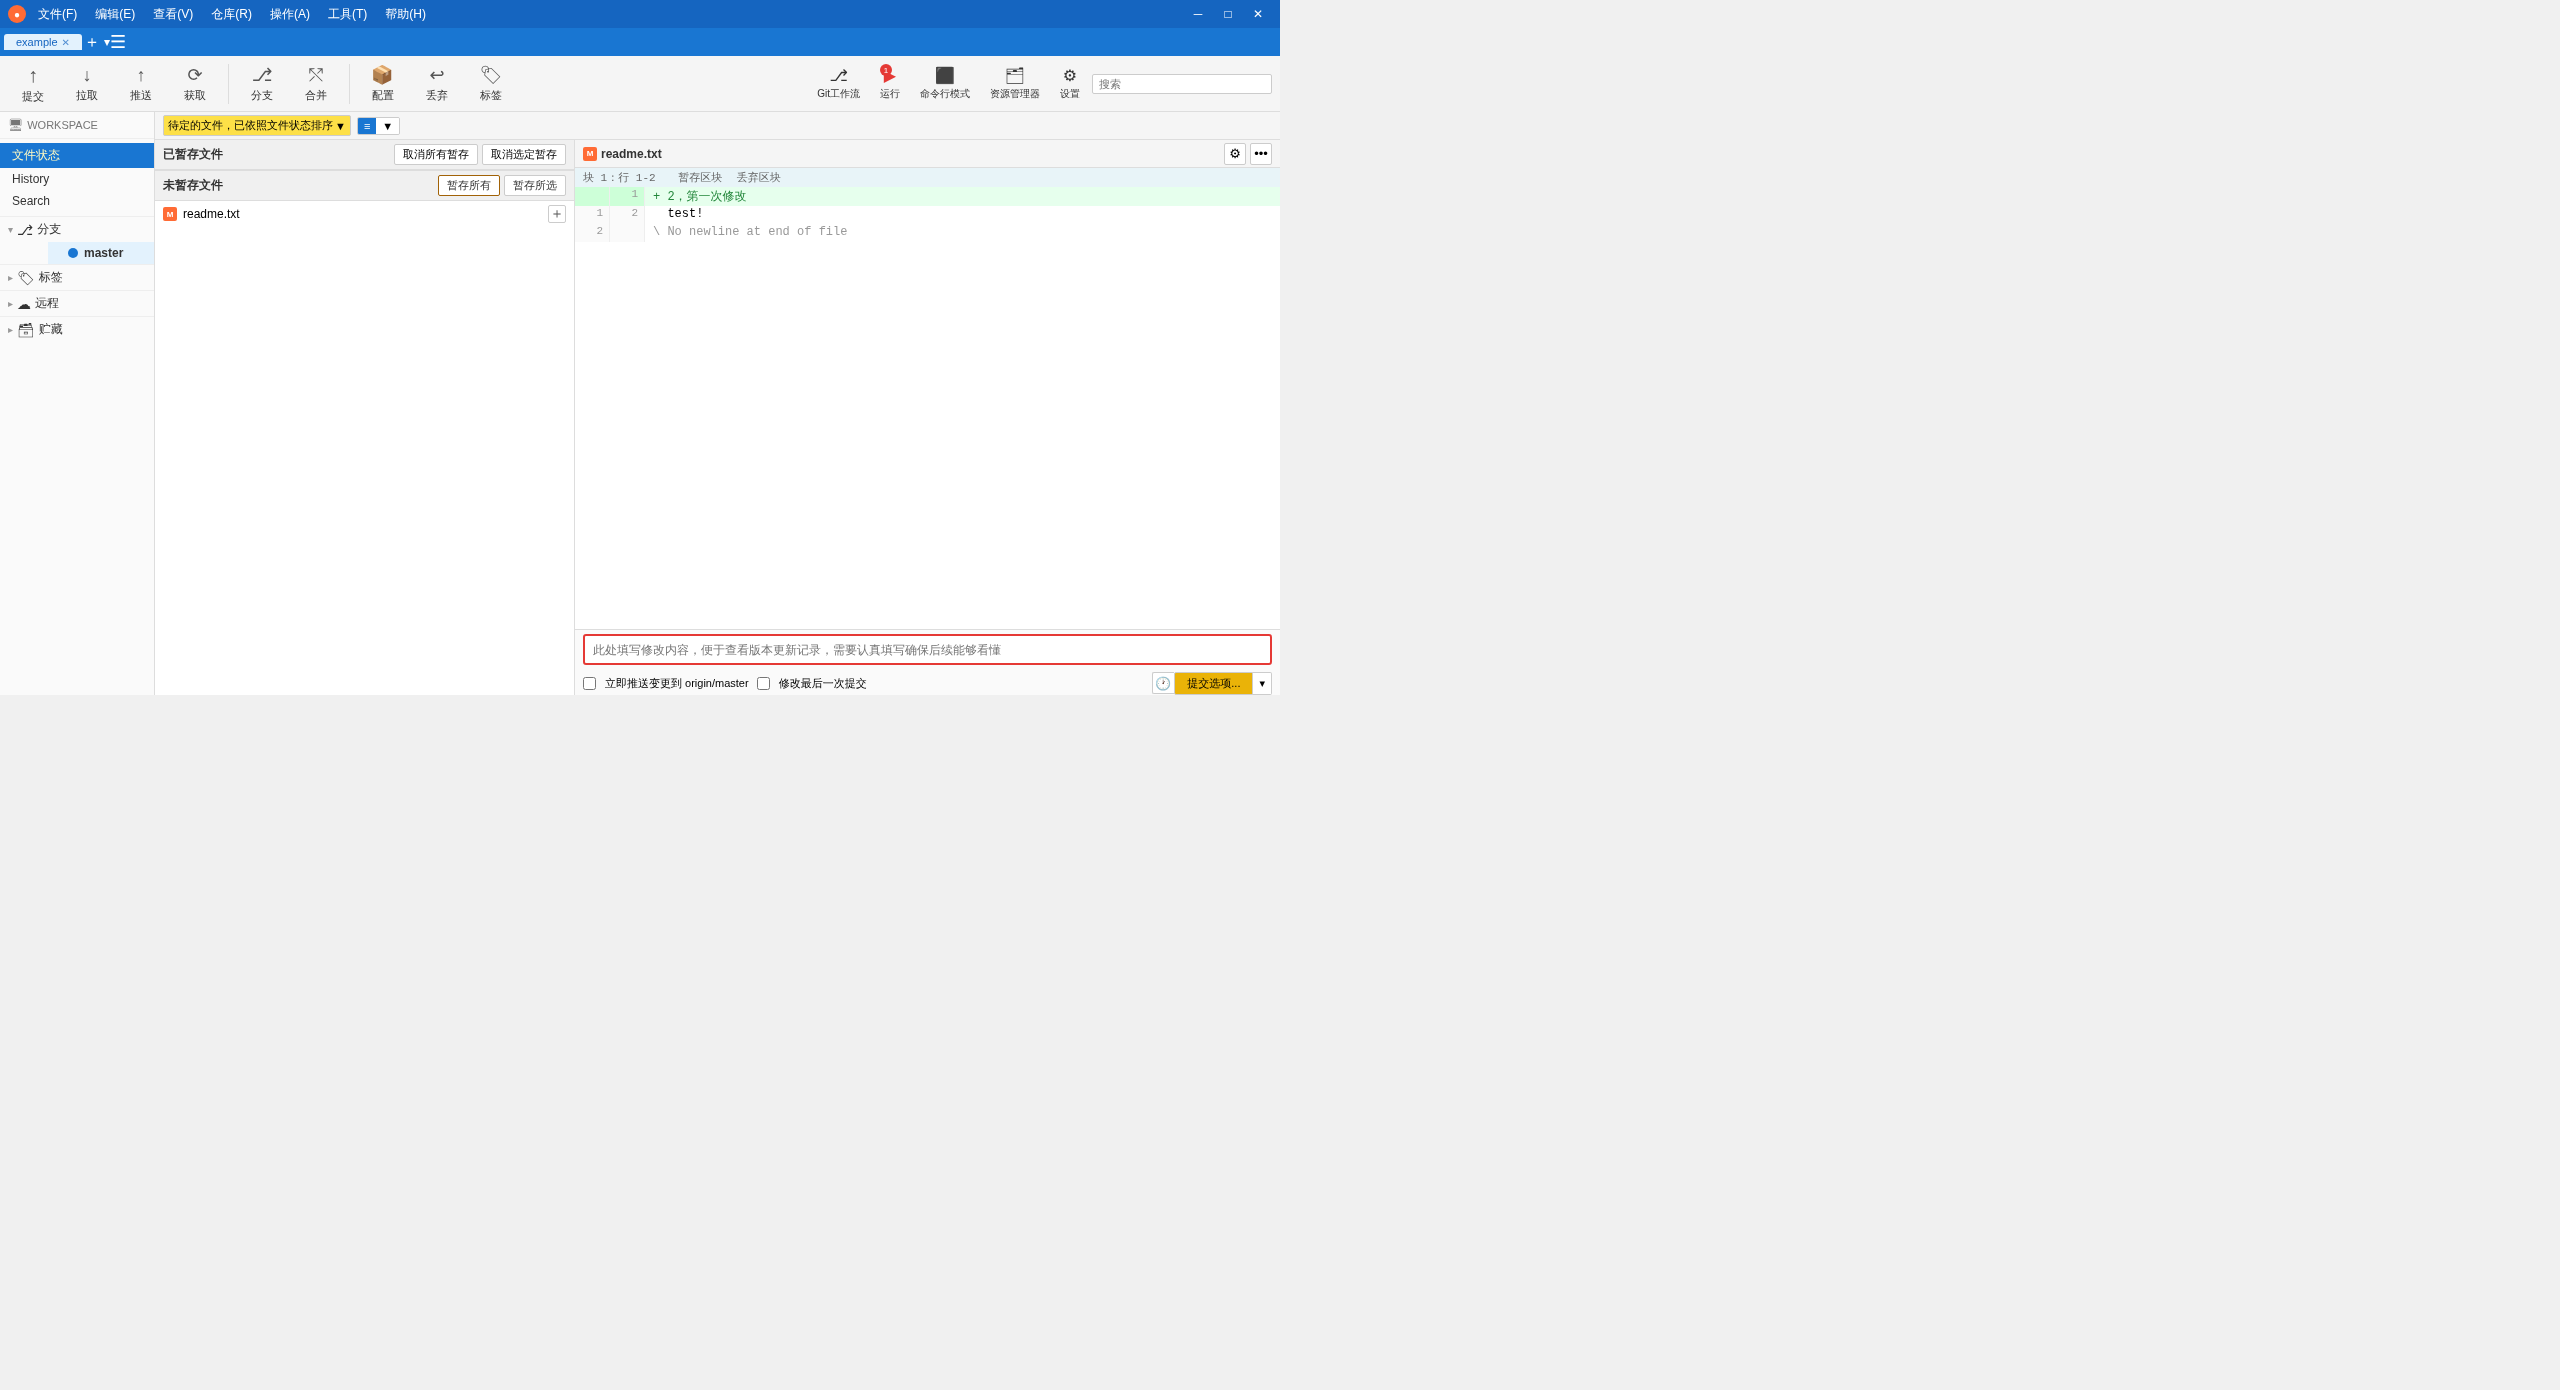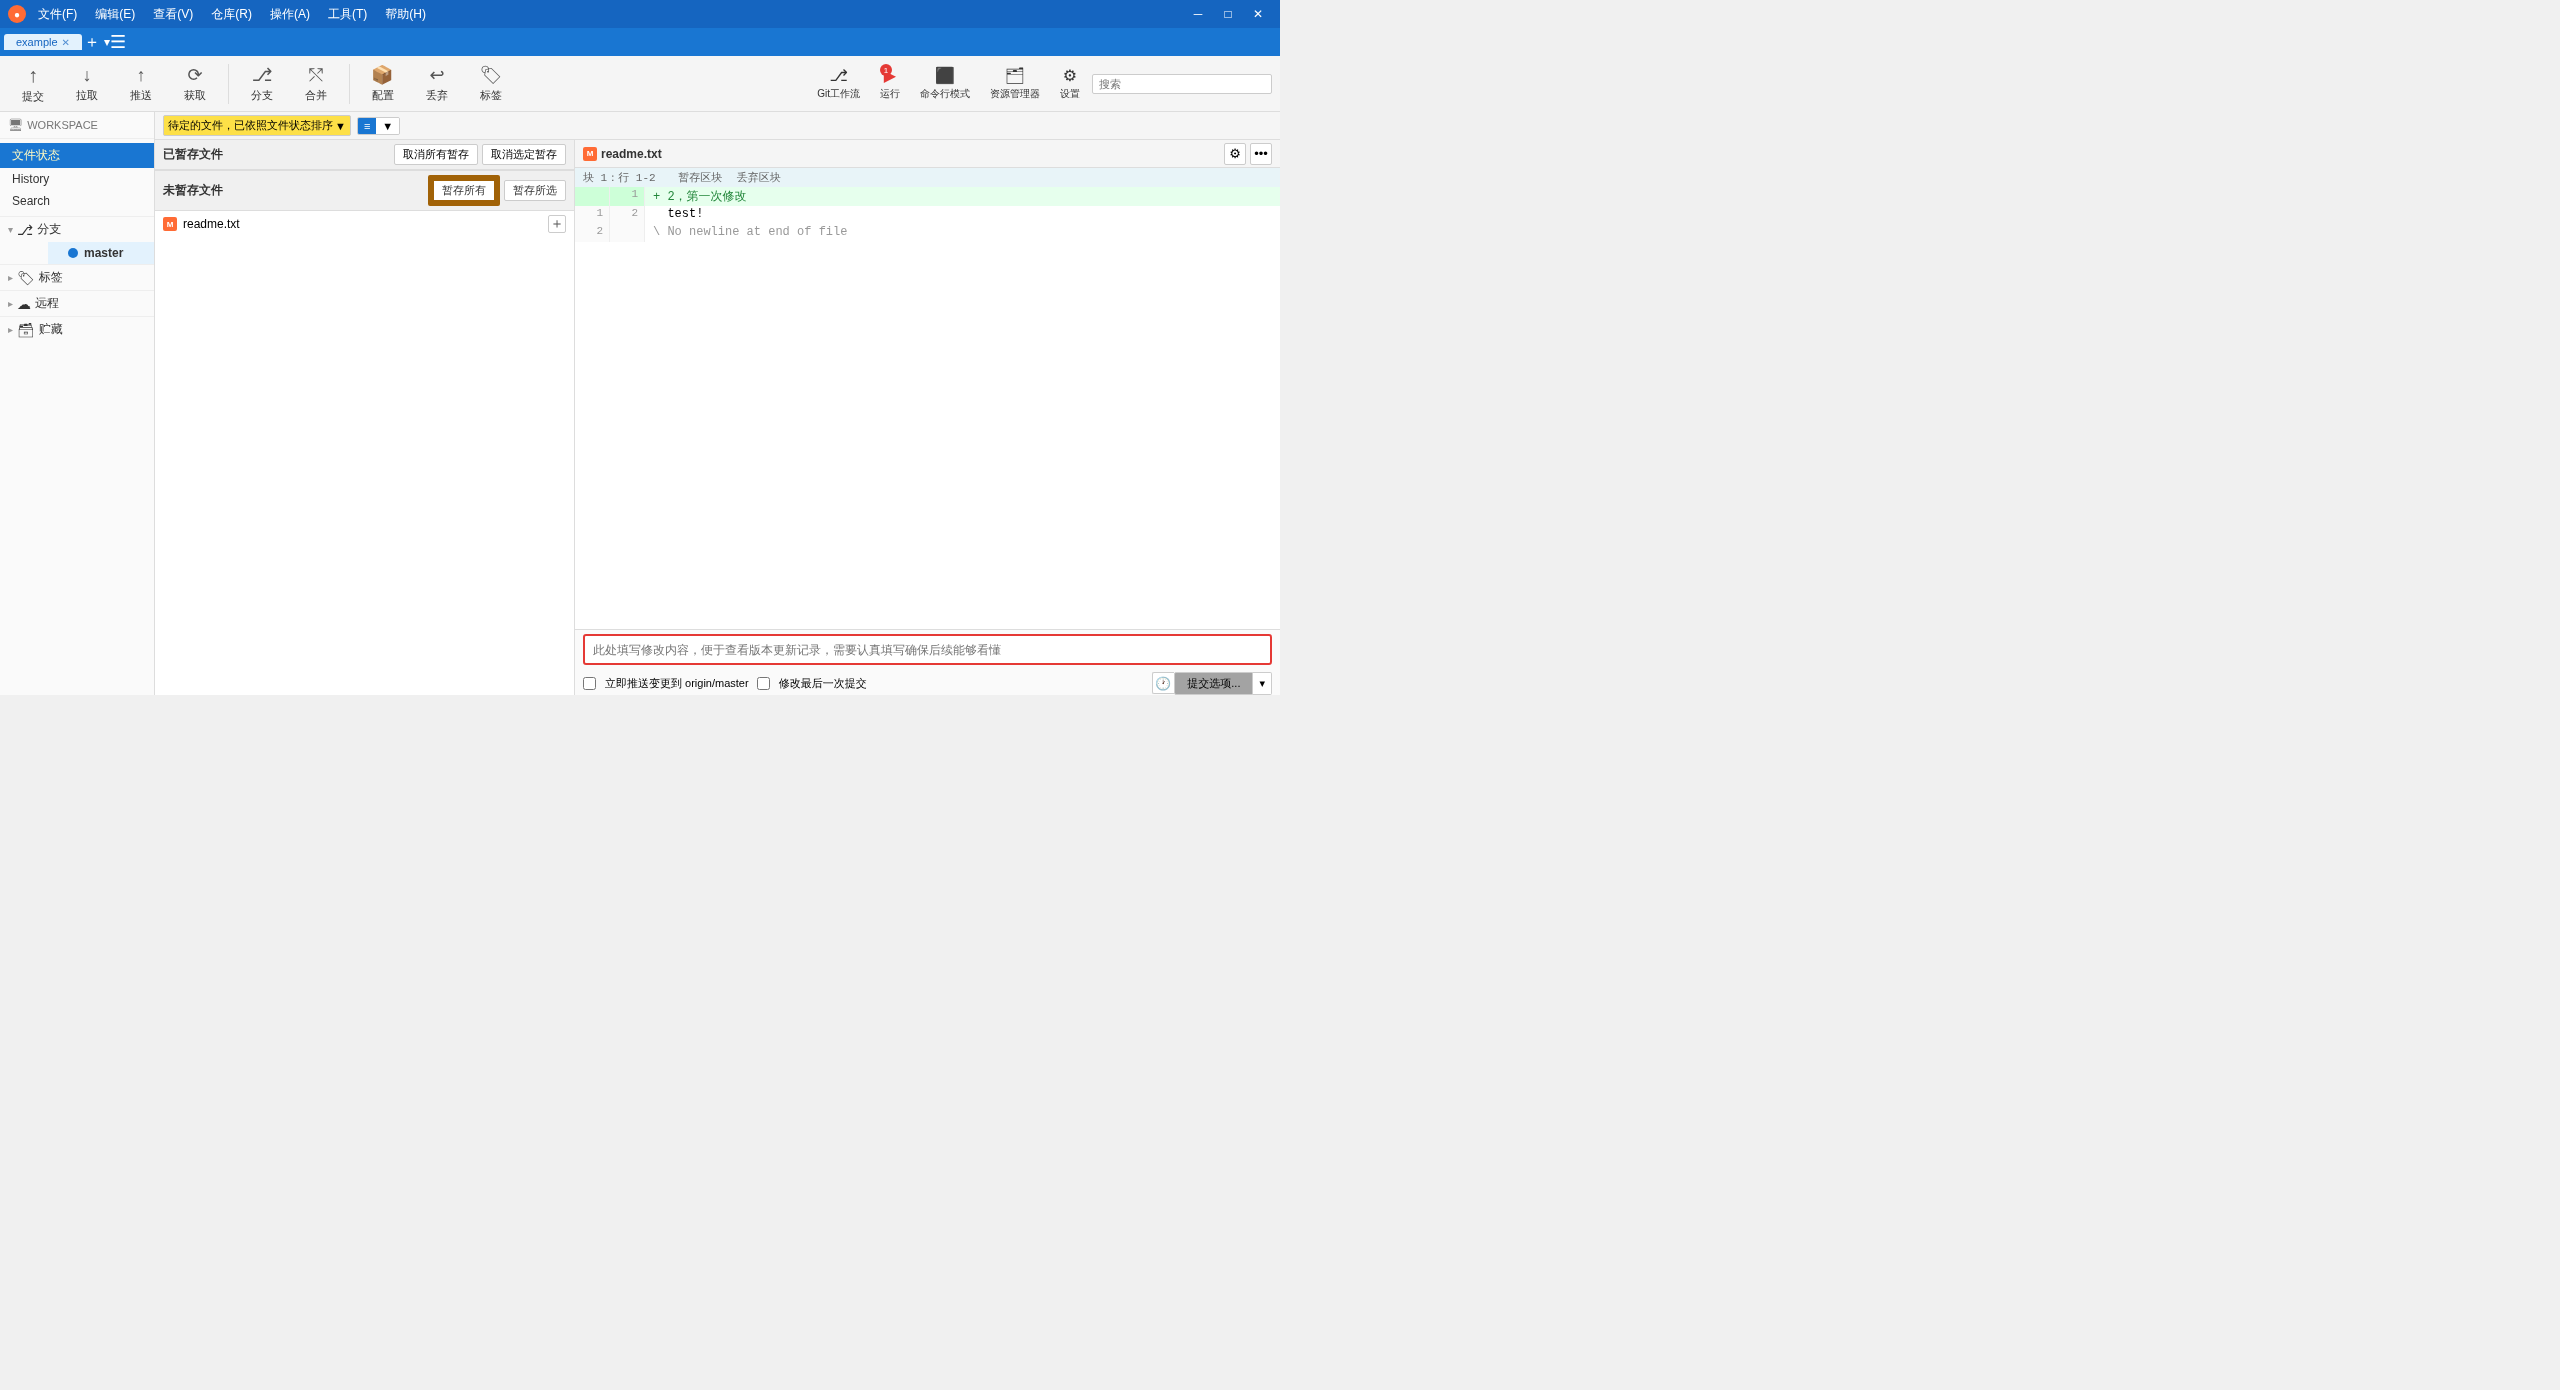--- a/index.html
+++ b/index.html
@@ -326,21 +326,21 @@
       font-family: 'Microsoft YaHei', sans-serif;
       background: transparent;
     }
     .commit-bottom {
       display: flex; align-items: center; gap: 8px;
       padding-top: 3px;
     }
     .commit-checkbox { display: flex; align-items: center; gap: 9px; font-size: 11px; }
     .commit-submit-wrap { margin-left: auto; display: flex; }
     .commit-btn-main {
-      padding: 3px 12px; font-size: 11px; background: #a3a3a3;
+      padding: 3px 12px; font-size: 11px; background: #eab308;
       border: 1px solid #ccc; cursor: pointer; border-radius: 2px 0 0 2px;
     }
     .commit-btn-dropdown {
       padding: 3px 6px; font-size: 11px; background: white;
       border: 1px solid #ccc; border-left: none; cursor: pointer; border-radius: 0 2px 2px 0;
     }
     .commit-time-icon {
       width: 22px; height: 22px; border: 1px solid #ccc; border-right: none;
       background: white; cursor: pointer; border-radius: 2px 0 0 2px;
       display: flex; align-items: center; justify-content: center; font-size: 13px;
@@ -529,21 +529,21 @@
             <button class="section-btn">取消所有暂存</button>
             <button class="section-btn">取消选定暂存</button>
           </div>
         </div>
 
 
         <div class="unstaged-section">
           <div class="section-header">
             <span>未暂存文件</span>
             <div class="unstaged-header-btns">
-              <button class="stash-btn primary" style="border:6px solid #a16207;text-align:right;">暂存所有</button>
+              <button class="stash-btn primary" style="border:1px solid #a16207;text-align:right;">暂存所有</button>
               <button class="stash-btn" style="border:1px solid #ccc;">暂存所选</button>
             </div>
           </div>
           <div class="unstaged-area">
             <div class="file-item">
               <div class="file-icon modified">M</div>
               <span>readme.txt</span>
               <div style="margin-left:auto;" class="unstaged-add-btn">＋</div>
             </div>
           </div>

